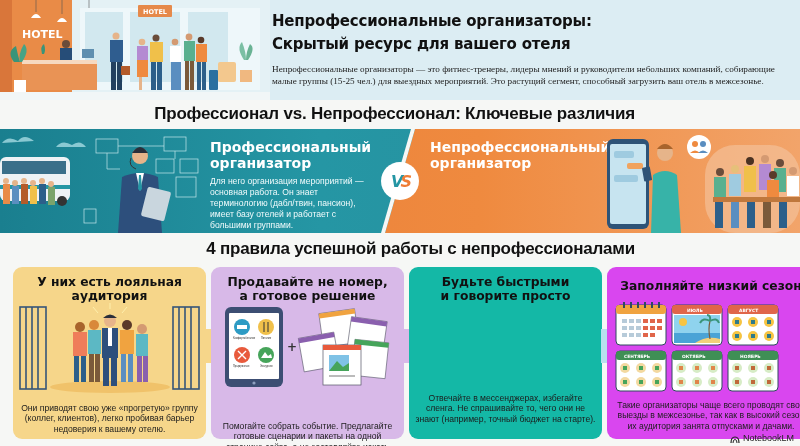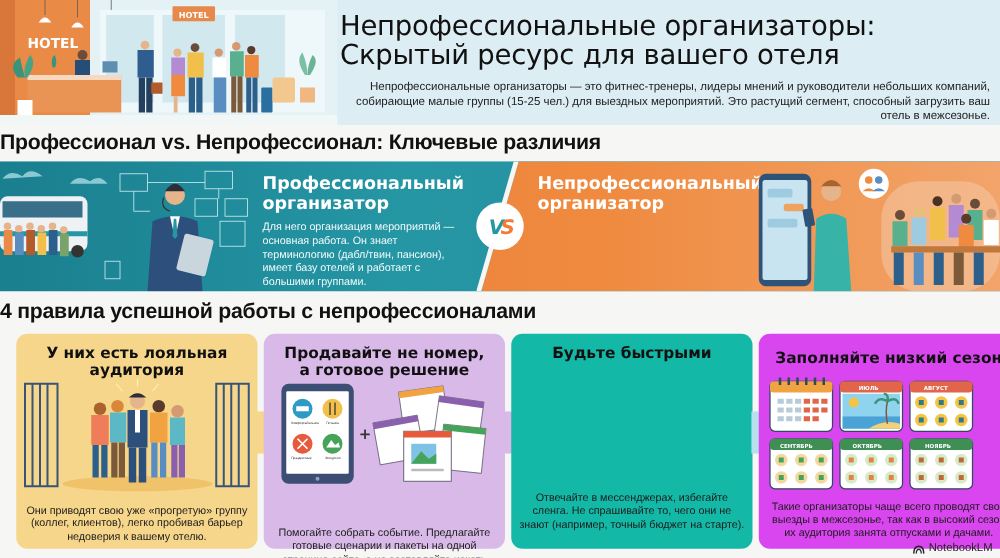--- a/index.html
+++ b/index.html
@@ -3,24 +3,24 @@
 <meta charset="utf-8">
 <style>
   * { box-sizing: border-box; margin: 0; padding: 0; }
   html, body { width: 800px; height: 446px; overflow: hidden; }
   body { background: #f6f7f5; font-family: "DejaVu Sans", sans-serif; position: relative; color: #1a1a1a; }
 
   
   .hero { position: absolute; left: 0; top: 0; width: 800px; height: 100px; background: #dcedf3; overflow: hidden; }
   .hero-illus { position: absolute; left: 0; top: 0; width: 270px; height: 100px; }
   .hero-text { position: absolute; left: 272px; top: 10px; width: 520px; }
-  .hero-title { font-family: "DejaVu Sans", sans-serif; font-weight: 400; font-size: 22px; line-height: 23px; color: #111; letter-spacing: -0.2px; }
-  .hero-desc { font-family: Liberation Sans, sans-serif; font-size: 9.2px; line-height: 11.5px; color: #222; margin-top: 8px; text-align: right; }
-
-  .sec-title { position: absolute; left: 0; width: 635px; text-align: left; font-family: "Liberation Sans", sans-serif; font-weight: 700; font-size: 17px; color: #111; letter-spacing: -0.2px; }
+  .hero-title { font-family: "DejaVu Sans", sans-serif; font-weight: 700; font-size: 15px; line-height: 23px; color: #111; letter-spacing: -0.2px; }
+  .hero-desc { font-family: Liberation Serif, serif; font-size: 9.2px; line-height: 11.5px; color: #222; margin-top: 8px; }
+
+  .sec-title { position: absolute; left: 0; width: 635px; text-align: right; font-family: "Liberation Sans", sans-serif; font-weight: 700; font-size: 17px; color: #111; letter-spacing: -0.2px; }
 
   
   .compare { position: absolute; left: 0; top: 129px; width: 800px; height: 116px; overflow: hidden; }
   .panel-pro { position: absolute; left: 0; top: 0; width: 800px; height: 104px; background: linear-gradient(90deg,#1a7f8f,#2596a4 40%,#2a8e9c); }
   .panel-amateur { position: absolute; left: 0; top: 0; width: 800px; height: 104px; background: linear-gradient(90deg,#e97a35,#ef8a3f 60%,#f2a46a); clip-path: polygon(415px 0, 800px 0, 800px 104px, 385px 104px); }
   .divider-stripe { position: absolute; left: 0; top: 0; width: 800px; height: 104px; background: #f6f7f5; clip-path: polygon(411px 0, 415px 0, 385px 104px, 381px 104px); }
   .cmp-head { position: absolute; font-family: "DejaVu Sans", sans-serif; font-weight: 700; font-size: 14px; line-height: 16px; color: #fff; }
   .cmp-body { position: absolute; font-family: "Liberation Sans", sans-serif; font-size: 8.6px; line-height: 11px; color: #f1fbfc; }
   .vs-badge { position: absolute; left: 381px; top: 33px; width: 38px; height: 38px; border-radius: 50%; background: #fff; display: flex; align-items: center; justify-content: center; font-family: "DejaVu Sans", sans-serif; font-weight: 700; font-style: italic; font-size: 16px; letter-spacing: -3px; }
   .vs-v { color: #2596a4; }
@@ -319,20 +319,21 @@
     </svg>
     <p class="card-text" style="top:127px;margin-top:27px;">Помогайте собрать событие. Предлагайте готовые сценарии и пакеты на одной странице сайта, а не заставляйте искать информацию в разных разделах.</p>
   </article>
   <svg class="arrow" style="left:390px;" viewBox="0 0 14 34">
       <polygon points="0,0 6,0 14,17 6,34 0,34" fill="#d8b9e8"></polygon>
     </svg>
 
   <article class="card card-3">
     <h3 class="card-title">
       <span>Будьте быстрыми</span><br>
+      <span>и говорите просто</span>
     </h3>
     <p class="card-text" style="top:126px;">Отвечайте в мессенджерах, избегайте сленга. Не спрашивайте то, чего они не знают (например, точный бюджет на старте).</p>
   </article>
   <svg class="arrow" style="left:588px;" viewBox="0 0 14 34">
       <polygon points="0,0 6,0 14,17 6,34 0,34" fill="#b7e0ee"></polygon>
     </svg>
 
   <article class="card card-4">
     <h3 class="card-title" style="top:12px;">Заполняйте низкий сезон</h3>
     <svg class="card-illus" style="left:8px;top:34px;" width="166" height="92" viewBox="0 0 166 92">

